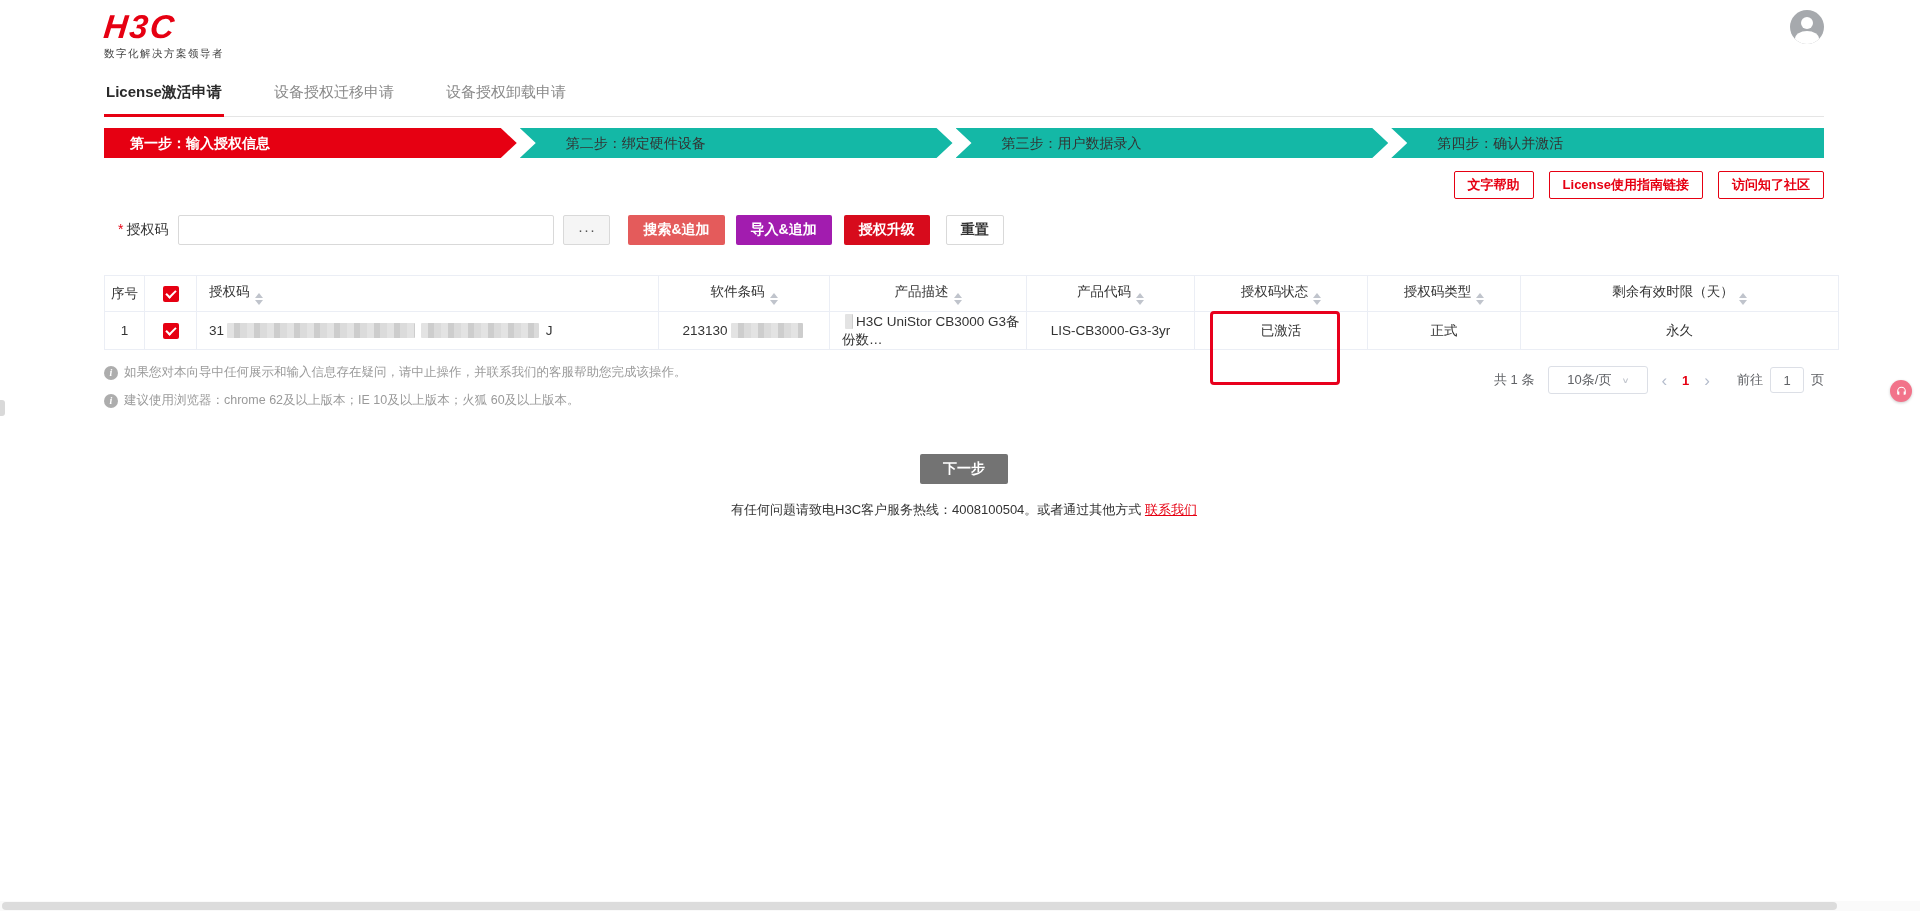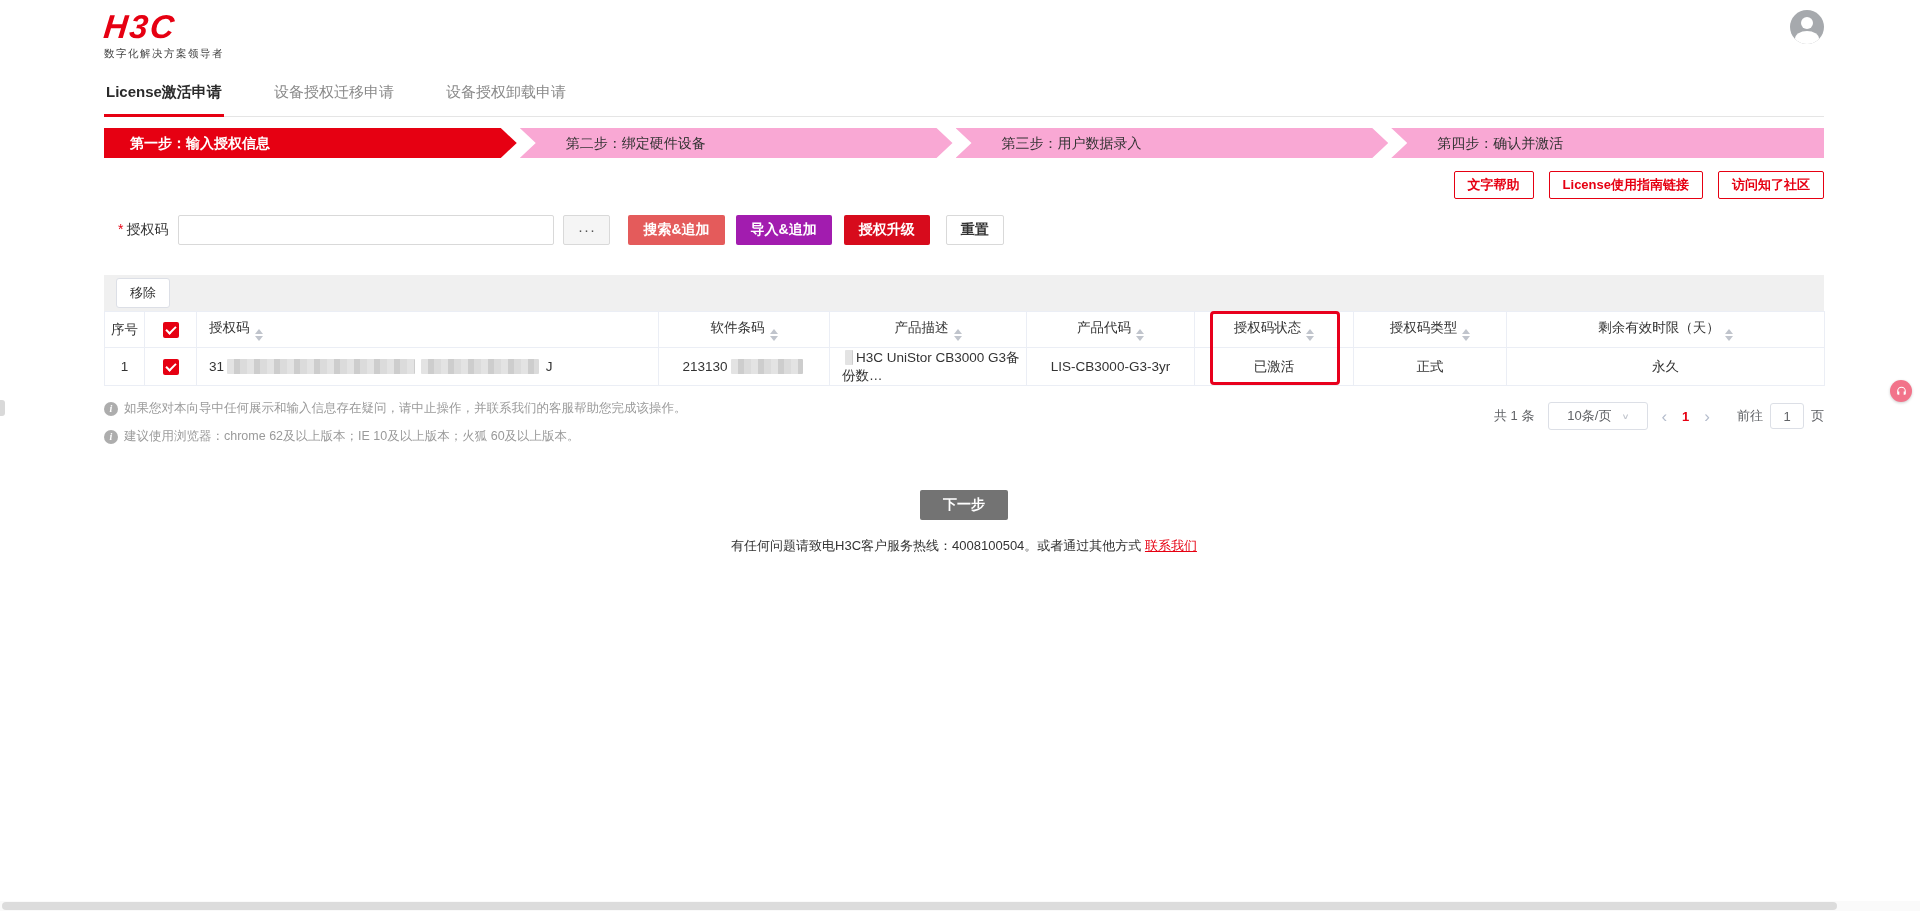--- a/index.html
+++ b/index.html
@@ -15,21 +15,21 @@
   .avatar .head { position:absolute; left:11px; top:7px; width:12px; height:12px; border-radius:50%; background:#fff; }
   .avatar .body { position:absolute; left:5px; top:21px; width:24px; height:16px; border-radius:50% 50% 0 0; background:#fff; }
 
   
   .tabs { display:flex; gap:48px; border-bottom:1px solid #e5e5e5; margin-top:14px; }
   .tab { font-size:15px; color:#8a8a8a; padding:8px 2px 12px; cursor:pointer; }
   .tab.active { color:#2b2b2b; font-weight:bold; border-bottom:3px solid #e60012; margin-bottom:-1px; }
 
   
   .steps { display:flex; margin-top:11px; height:30px; }
-  .step { flex:1; background:#f9a8d4; color:#333; font-size:14px; line-height:30px; padding-left:46px; white-space:nowrap; }
+  .step { flex:1; background:#14b8a6; color:#333; font-size:14px; line-height:30px; padding-left:46px; white-space:nowrap; }
   .step.s1 { clip-path:polygon(0 0,calc(100% - 16px) 0,100% 50%,calc(100% - 16px) 100%,0 100%); background:#e60012; color:#fff; font-weight:bold; padding-left:26px; }
   .step.mid { clip-path:polygon(0 0,calc(100% - 16px) 0,100% 50%,calc(100% - 16px) 100%,0 100%,16px 50%); margin-left:3px; }
   .step.last { clip-path:polygon(0 0,100% 0,100% 100%,0 100%,16px 50%); margin-left:3px; }
 
   
   .help-row { display:flex; justify-content:flex-end; gap:15px; margin-top:13px; }
   .help-btn { border:1px solid #e60012; color:#e60012; background:#fff; font-size:13px; font-weight:bold; padding:4px 13px; border-radius:2px; cursor:pointer; white-space:nowrap; }
 
   
   .form-row { display:flex; align-items:center; margin-top:16px; }
@@ -45,21 +45,21 @@
 
   
   .tbl-wrap { margin-top:30px; position:relative; }
   .tbl-toolbar { background:#f0f0f0; height:36px; display:flex; align-items:center; padding-left:12px; }
   .remove-btn { background:#fff; border:1px solid #dcdfe6; border-radius:3px; font-size:13px; color:#333; padding:5px 13px; cursor:pointer; }
   table { width:100%; border-collapse:collapse; table-layout:fixed; }
   th,td { border:1px solid #ebeef5; font-size:13.5px; font-weight:normal; text-align:center; color:#333; }
   th { height:36px; }
   td { height:38px; }
   .c-idx{width:40px;} .c-chk{width:52px;} .c-code{width:462px;} .c-bar{width:171px;}
-  .c-desc{width:197px;} .c-pcode{width:168px;} .c-status{width:159px;} .c-type{width:153px;} .c-remain{width:318px;}
+  .c-desc{width:197px;} .c-pcode{width:168px;} .c-status{width:173px;} .c-type{width:153px;} .c-remain{width:318px;}
   .th-left, .td-left { text-align:left; padding-left:12px; }
   .sort { display:inline-flex; flex-direction:column; gap:2px; margin-left:5px; vertical-align:-2px; }
   .sort b { width:0; height:0; border:4px solid transparent; display:block; }
   .sort .up { border-bottom:5px solid #c0c4cc; border-top:none; }
   .sort .dn { border-top:5px solid #c0c4cc; border-bottom:none; }
   .cb { display:inline-block; width:16px; height:16px; background:#e60012; border-radius:2px; position:relative; vertical-align:middle; cursor:pointer; }
   .cb::after { content:""; position:absolute; left:5px; top:2px; width:4px; height:8px; border-right:2px solid #fff; border-bottom:2px solid #fff; transform:rotate(45deg); }
   .mosaic { display:inline-block; vertical-align:middle; height:15px; border-radius:1px; margin:0 3px;
             background:repeating-linear-gradient(90deg,#e3e3e3 0 7px,#cdcdcd 7px 13px,#dbdbdb 13px 20px),
                        repeating-linear-gradient(0deg,rgba(255,255,255,.35) 0 5px,rgba(0,0,0,.05) 5px 10px); }
@@ -130,23 +130,20 @@
     <span class="fld-label"><span class="req">*</span><span>授权码</span></span>
     <input class="auth-input" type="text" value="" style="">
     <button class="more-btn">···</button>
     <button class="act-btn b-light">搜索&amp;追加</button>
     <button class="act-btn b-red1">导入&amp;追加</button>
     <button class="act-btn b-red2">授权升级</button>
     <button class="act-btn b-plain">重置</button>
   </div>
 
   <div class="tbl-wrap">
-    <div class="tbl-toolbar">
-      <button class="remove-btn">移除</button>
-    </div>
     <table>
       <thead>
         <tr>
           <th class="c-idx">序号</th>
           <th class="c-chk"><span class="cb"></span></th>
           <th class="c-code th-left"><span>授权码</span><span class="sort">
                 <b class="up"></b>
                 <b class="dn"></b>
               </span></th>
           <th class="c-bar"><span>软件条码</span><span class="sort">

